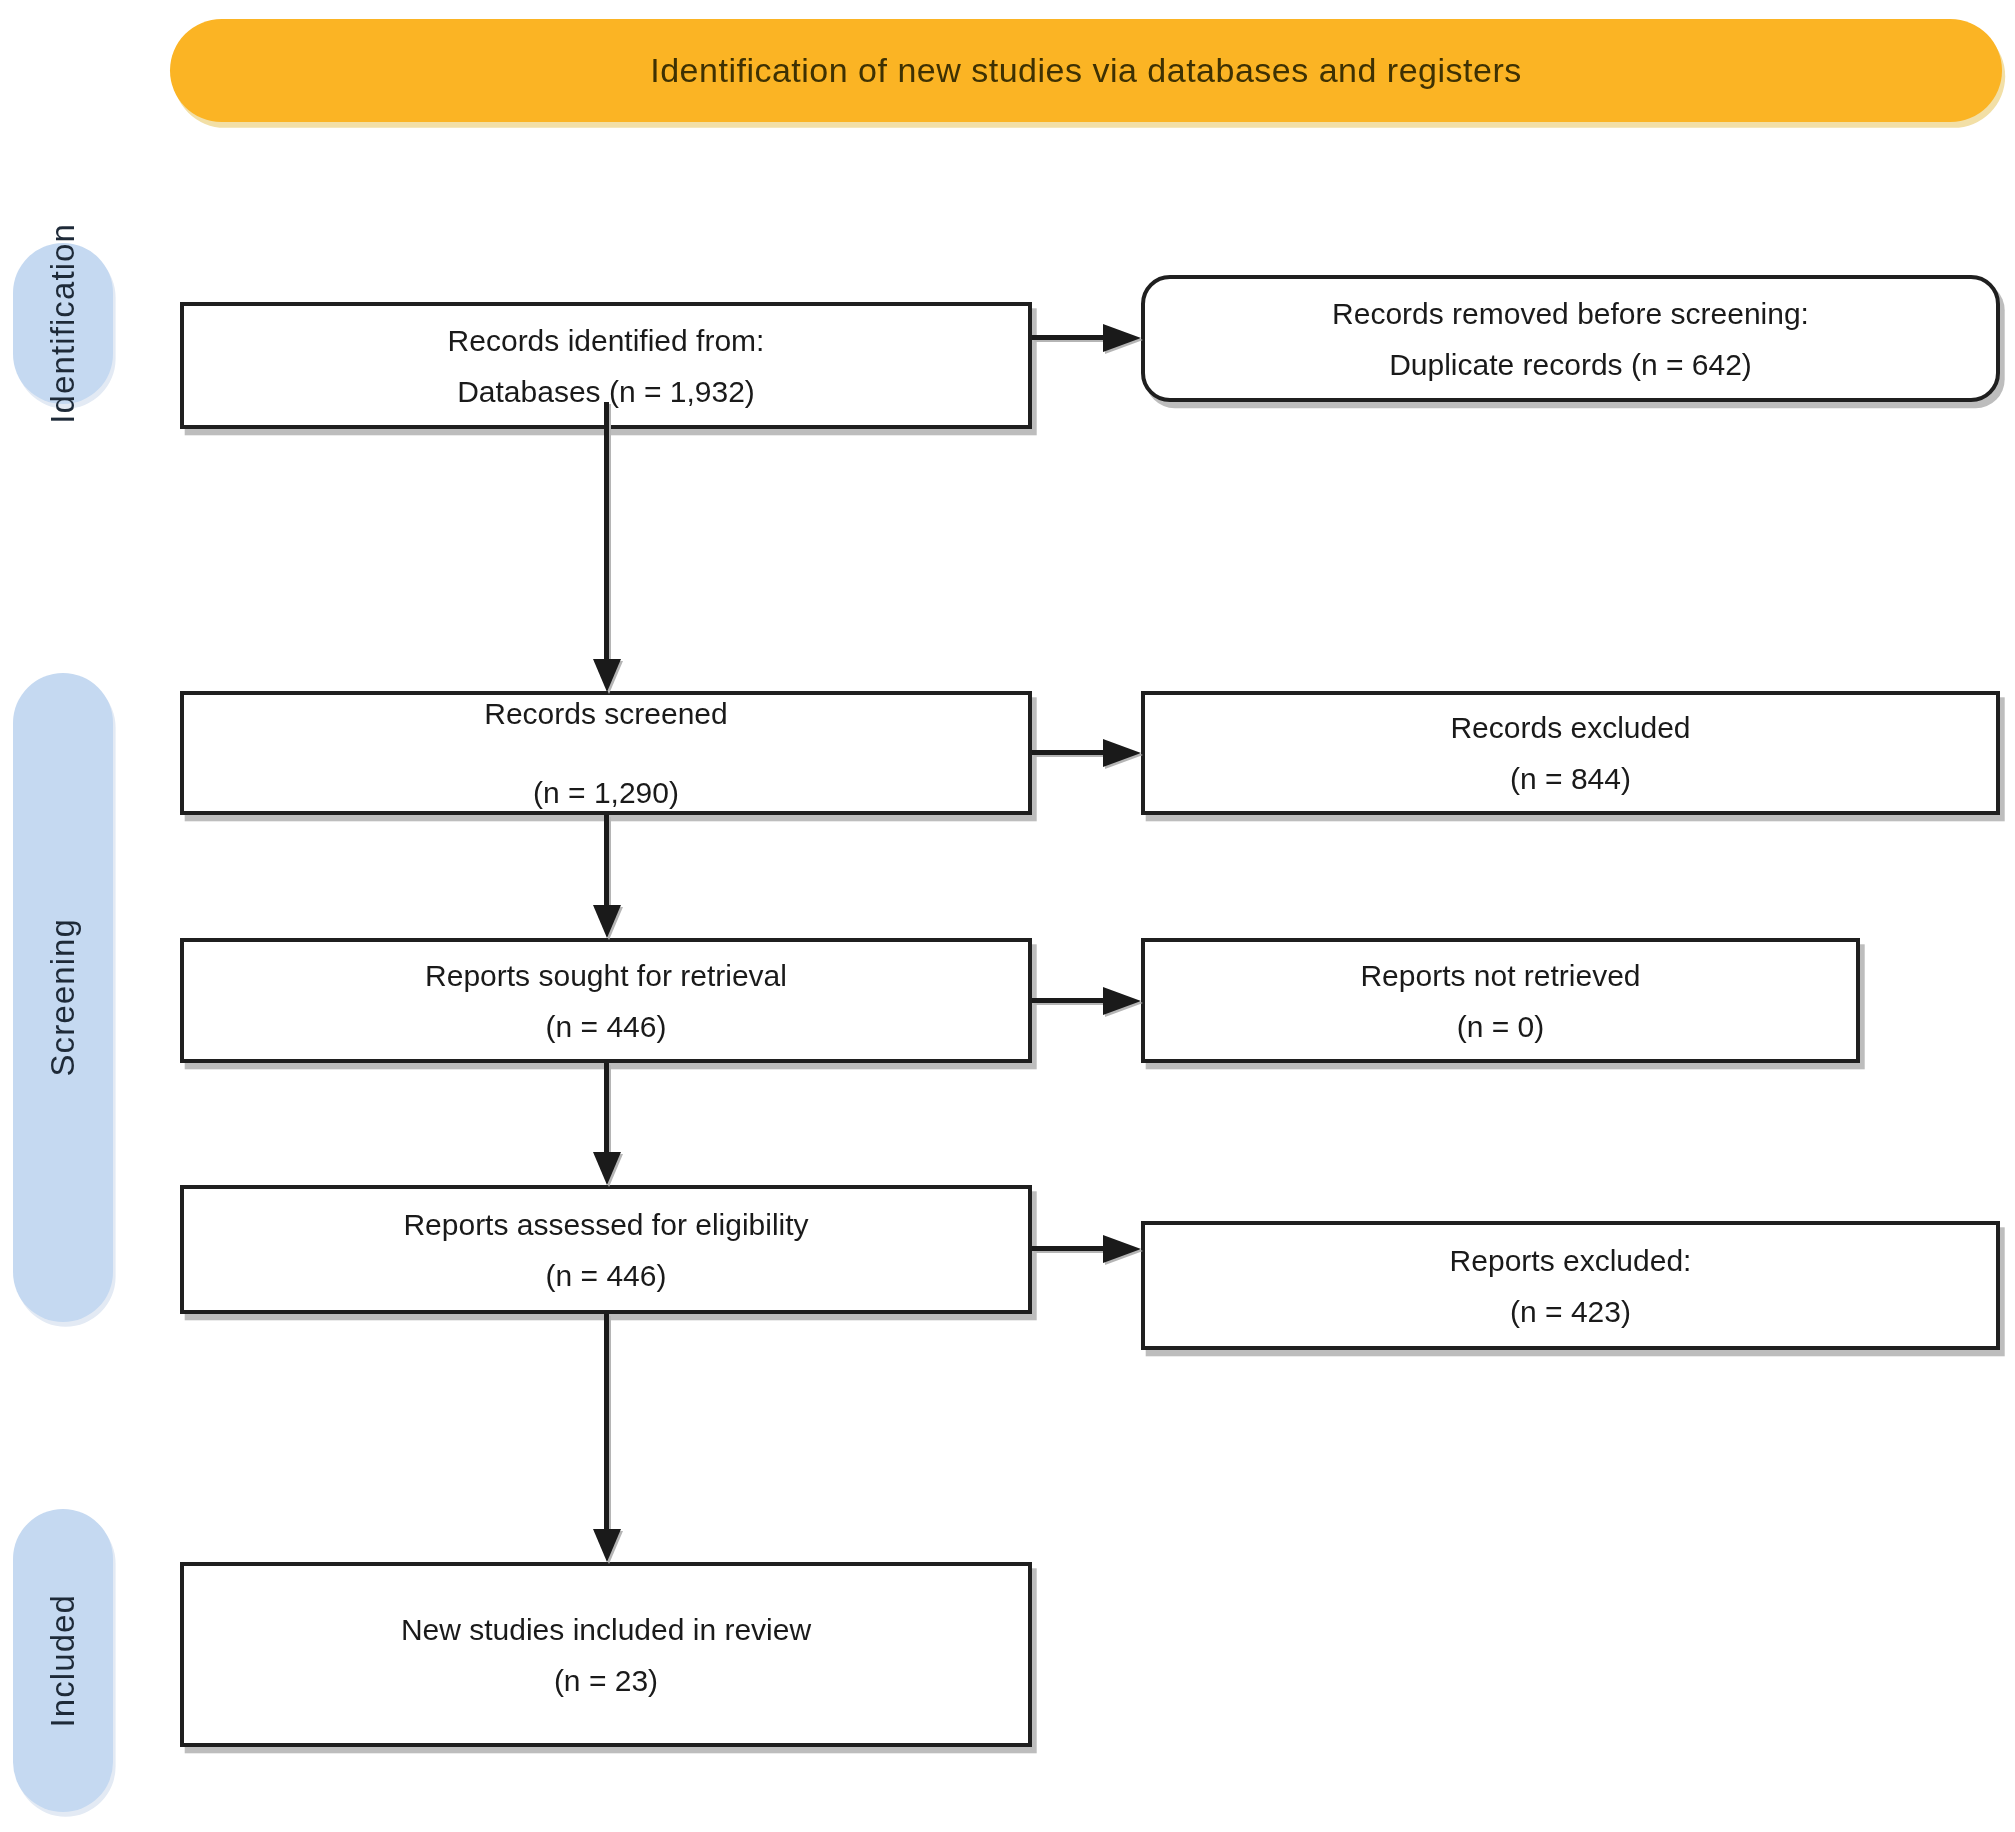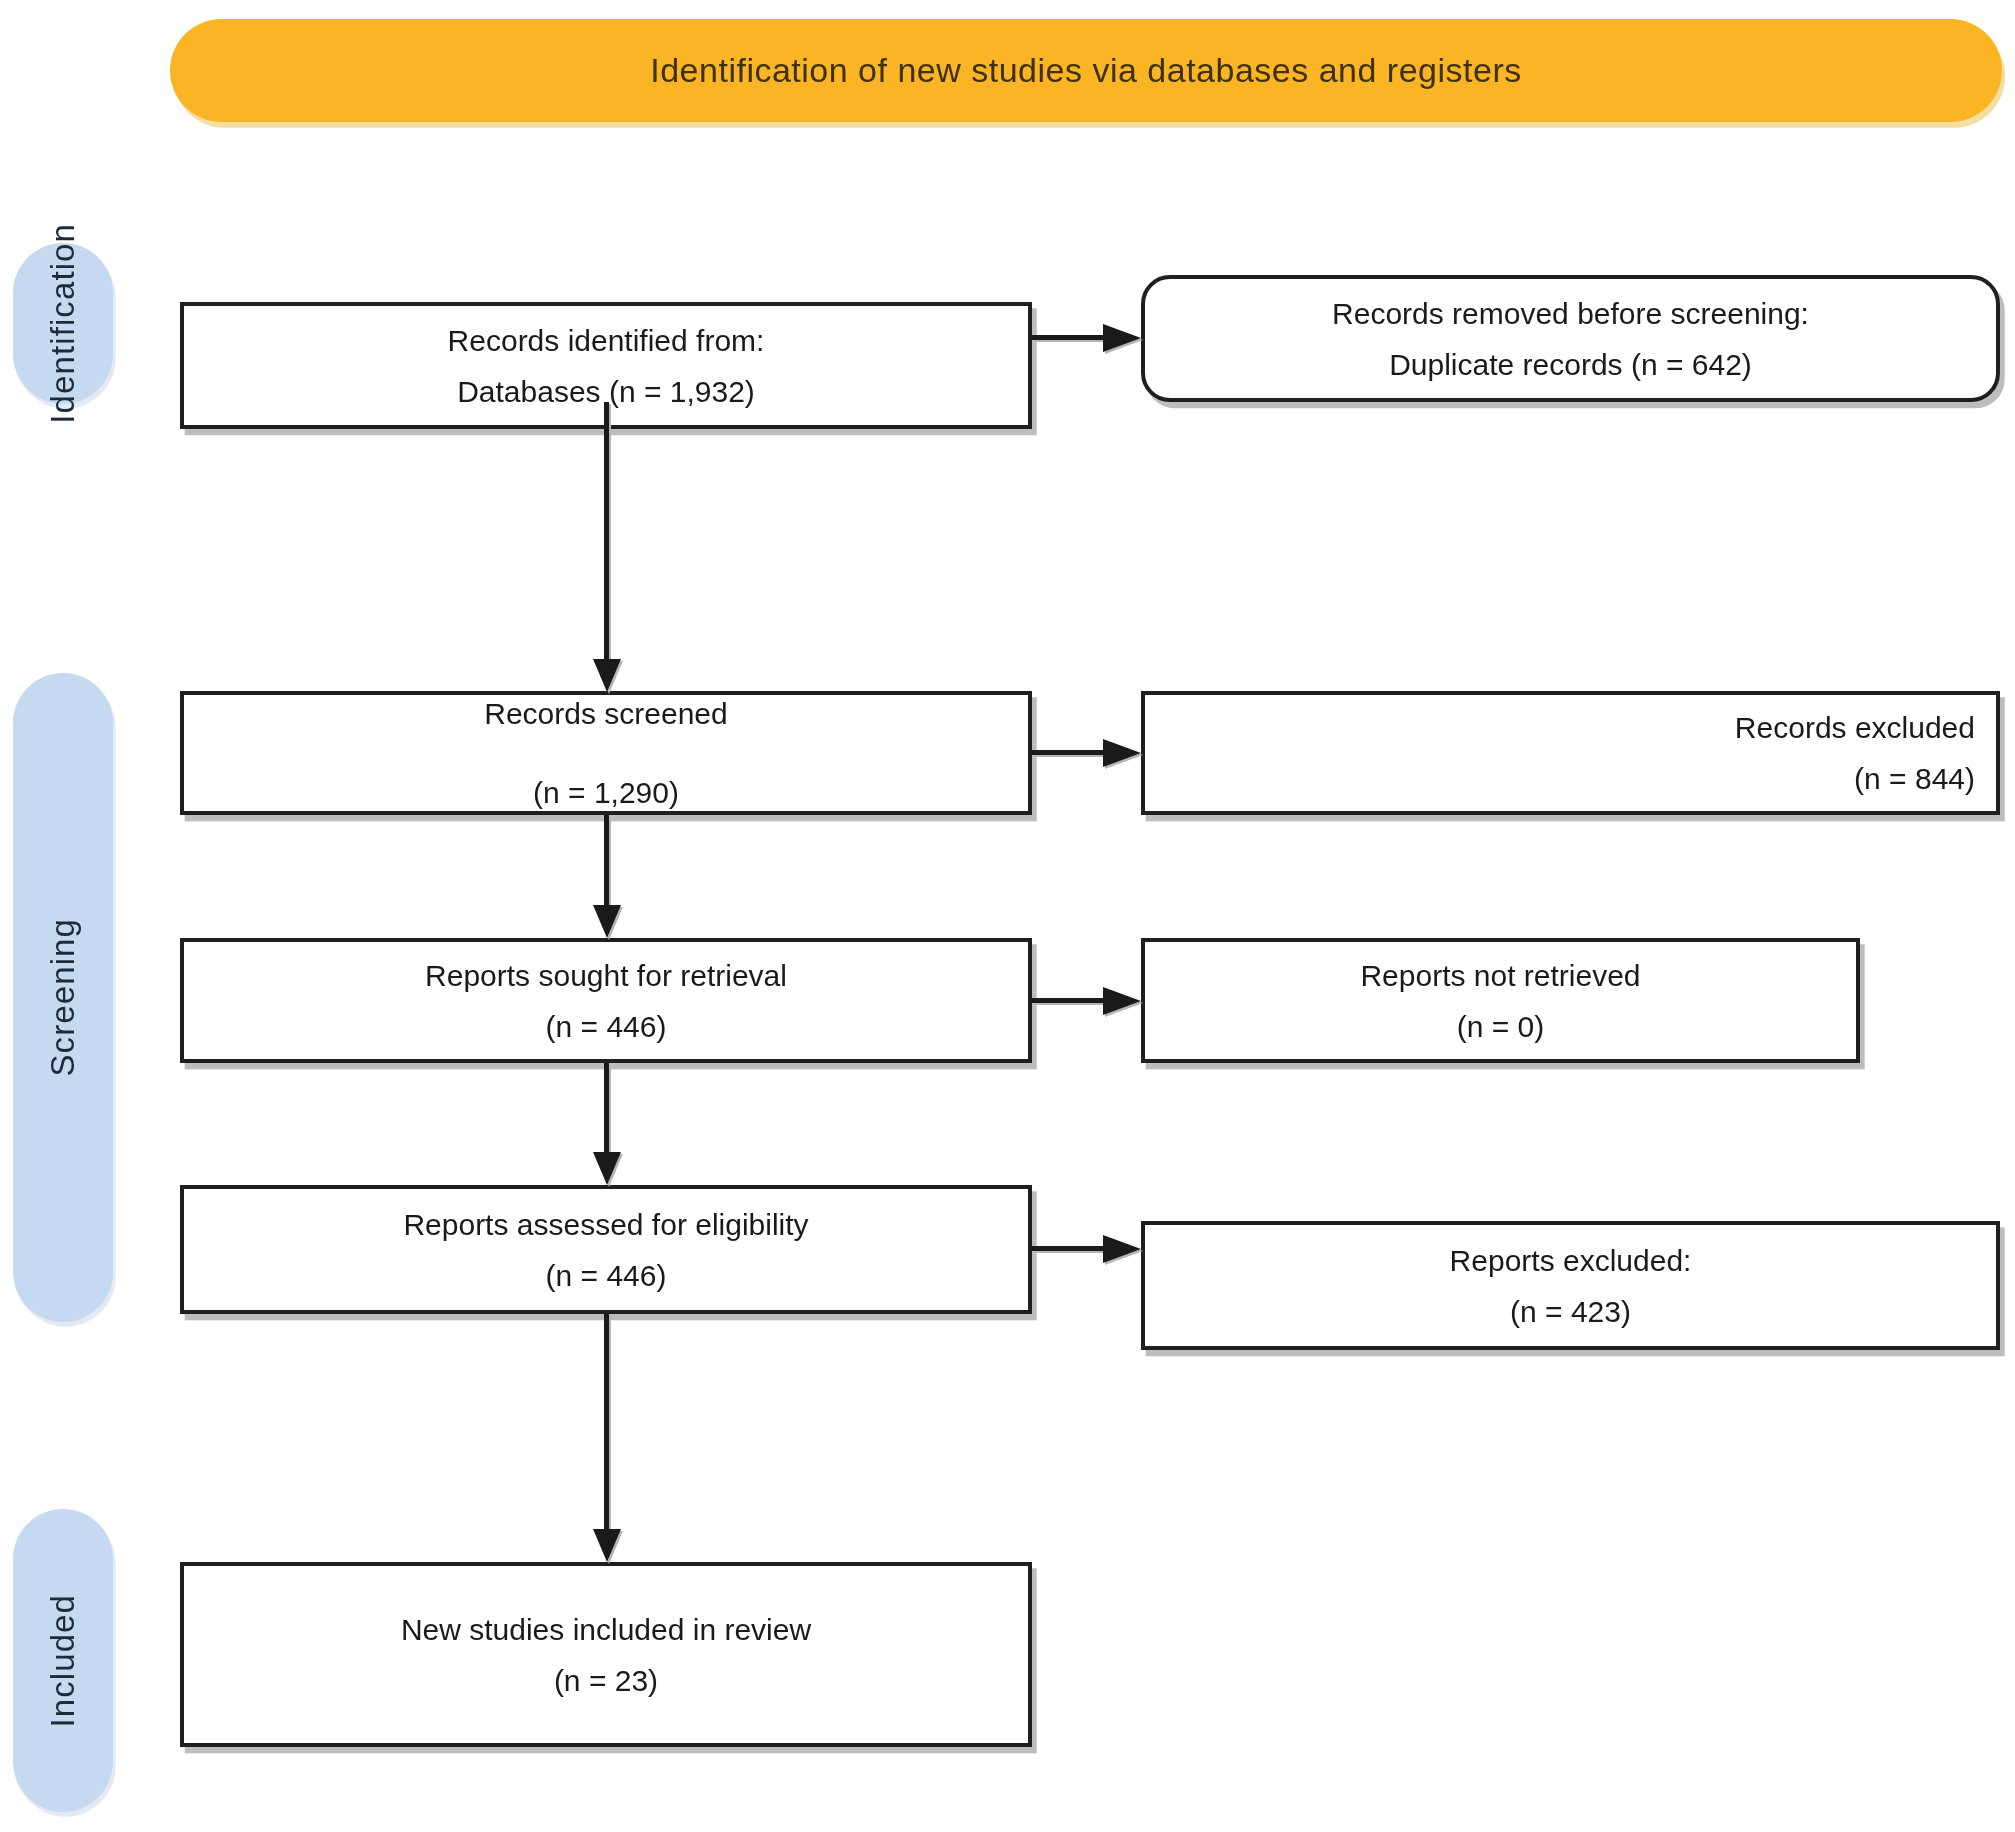--- a/index.html
+++ b/index.html
@@ -65,21 +65,21 @@
     display:flex; flex-direction:column;
     align-items:center; justify-content:center;
     text-align:center;
     font-size:30px;
     line-height:1.7;
     padding:0 21px;
   }
   #box-records-identified   {left:180px;  top:275px;  width:852px; height:127px;margin-top:27px;}
   #box-records-removed      {left:1141px; top:275px;  width:859px; height:127px;border-radius:29px;}
   #box-records-screened     {left:180px;  top:691px; width:852px; height:124px;gap:28px;}
-  #box-records-excluded     {left:1141px; top:691px; width:859px; height:124px;align-items:flex-end;}
+  #box-records-excluded     {left:1141px; top:691px; width:859px; height:124px;}
   #box-reports-sought       {left:180px;  top:938px; width:852px; height:125px;}
   #box-reports-not-retrieved{left:1141px; top:938px; width:719px; height:125px;}
   #box-reports-assessed     {left:180px;  top:1185px; width:852px; height:129px;}
   #box-reports-excluded     {left:1141px; top:1221px; width:859px; height:129px;}
   #box-new-studies          {left:180px;  top:1562px; width:852px; height:185px;}
 
   .varrow{
     position:absolute;
     width:29.5px;
     display:flex; flex-direction:column; align-items:center;

